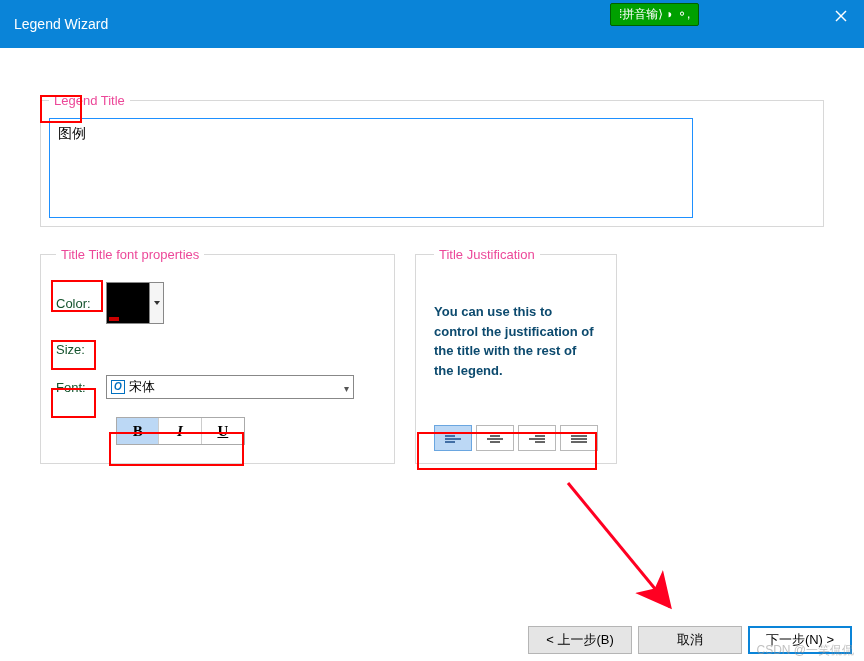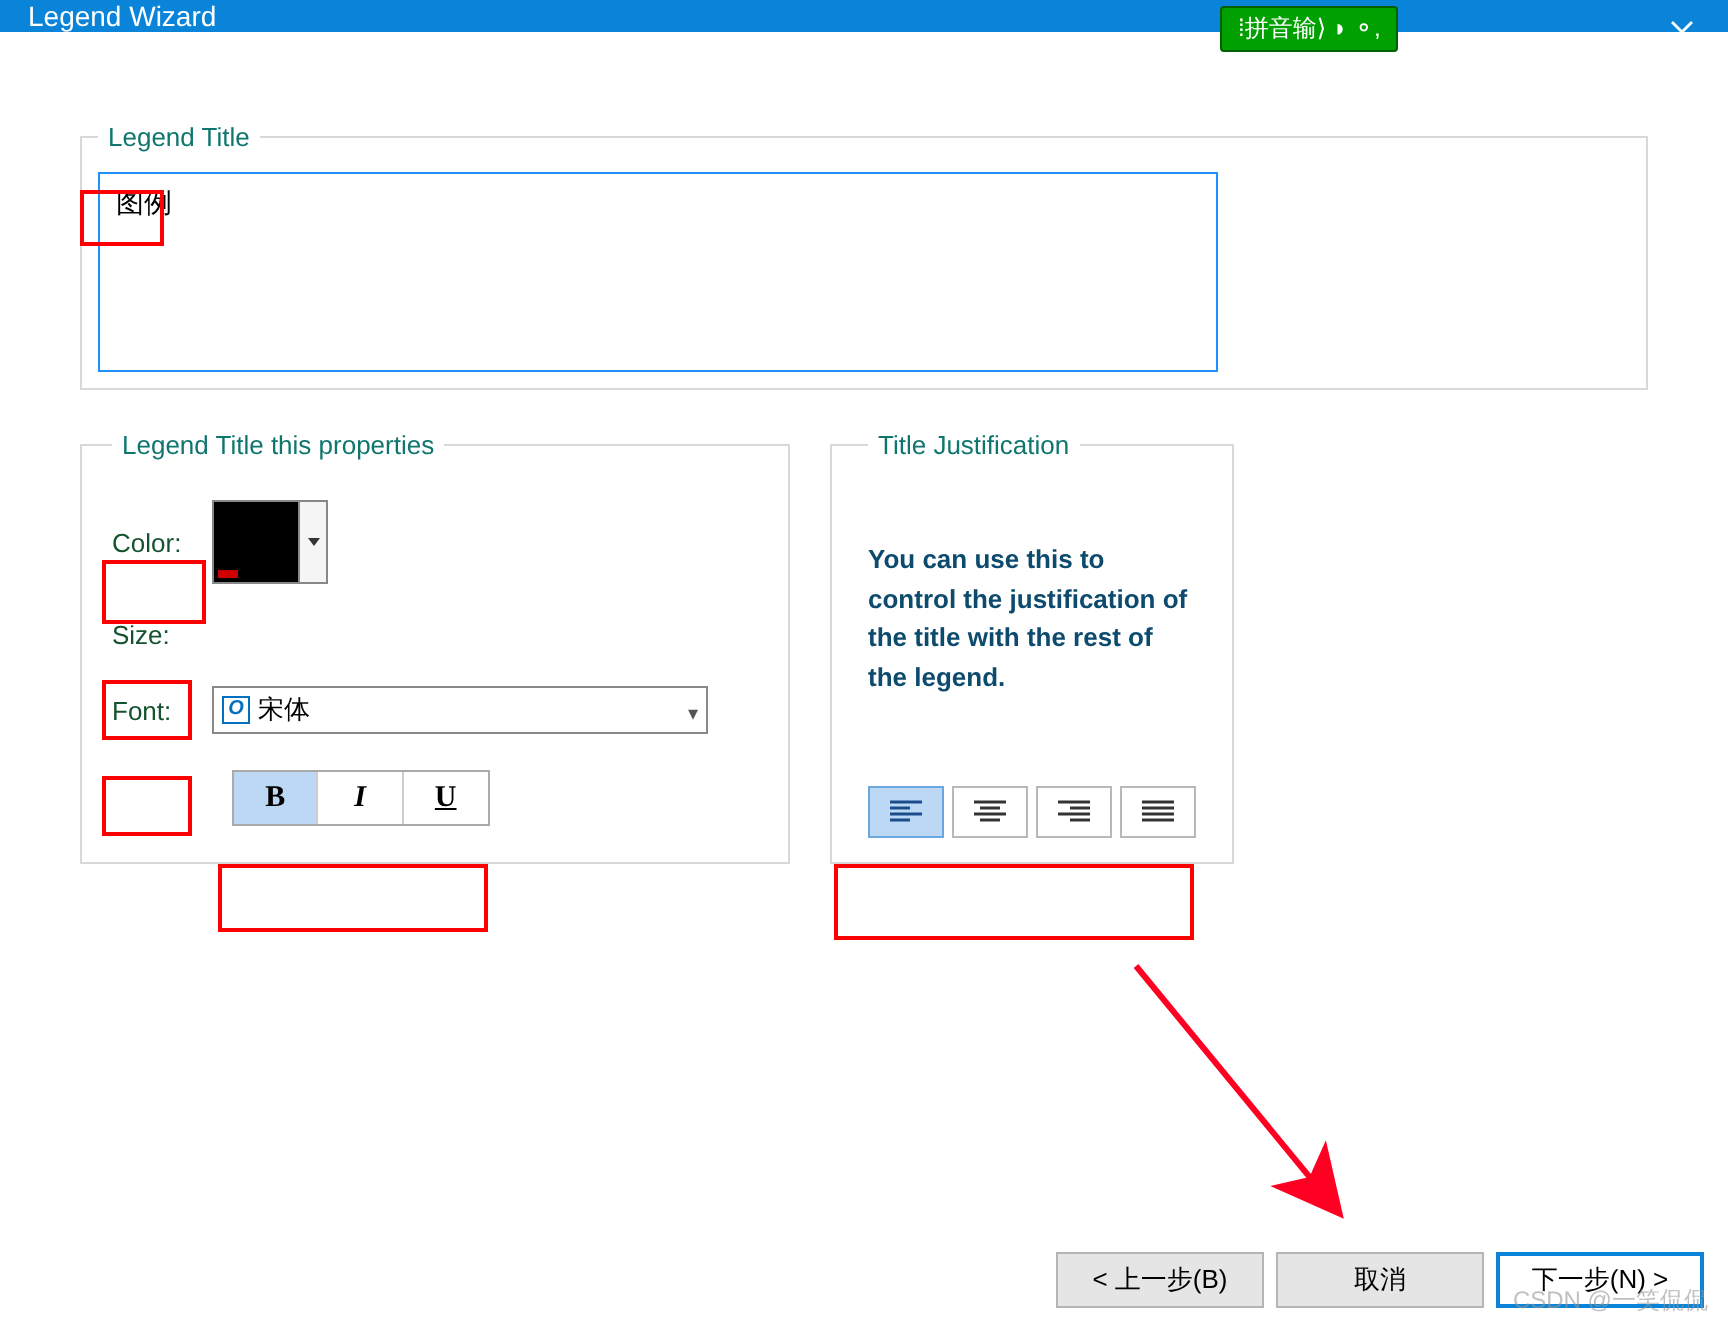--- a/index.html
+++ b/index.html
@@ -6,21 +6,21 @@
     body {
       font-family: "Microsoft YaHei", "Segoe UI", Tahoma, sans-serif;
       font-size: 13px;
       background: #fff;
       width: 864px;
       height: 661px;
       position: relative;
       overflow: hidden;
     }
     .titlebar {
-      height: 16px;
+      height: 48px;
       background: #0a84d8;
       color: #fff;
       display: flex;
       align-items: center;
       padding: 0 10px 0 14px;
       position: relative;
     }
     .titlebar-title { font-size: 14px; }
     .ime-badge {
       position: absolute;
@@ -51,27 +51,27 @@
     }
     .content { padding: 45px 40px 20px 40px; position: relative; }
 
     fieldset {
       border: 1px solid #d8d8d8;
       padding: 10px 8px 8px 8px;
       margin-bottom: 10px;
     }
     legend {
       padding: 0 5px;
-      color: #0f766e;
+      color: #ec4899;
       font-size: 13px;
     }
 
     .legend-title-fs { margin-bottom: 20px; }
     .title-textarea {
-      width: 560px;
+      width: 644px;
       height: 100px;
       border: 1px solid #1e90ff;
       padding: 6px 8px;
       font-size: 14px;
       font-family: inherit;
       resize: none;
       outline: none;
       display: block;
     }
 
@@ -266,21 +266,21 @@
 
 <div class="content">
 
   <fieldset class="legend-title-fs">
     <legend>Legend Title</legend>
     <textarea class="title-textarea" style="">图例</textarea>
   </fieldset>
 
   <div class="row2">
     <fieldset class="font-props-fs">
-      <legend>Legend Title this properties</legend>
+      <legend>Title Title font properties</legend>
 
       <div class="font-row">
         <span class="font-label">Color:</span>
         <div class="color-swatch-wrap">
           <div class="color-swatch"></div>
           <div class="color-drop"></div>
         </div>
       </div>
 
       <div class="font-row">

